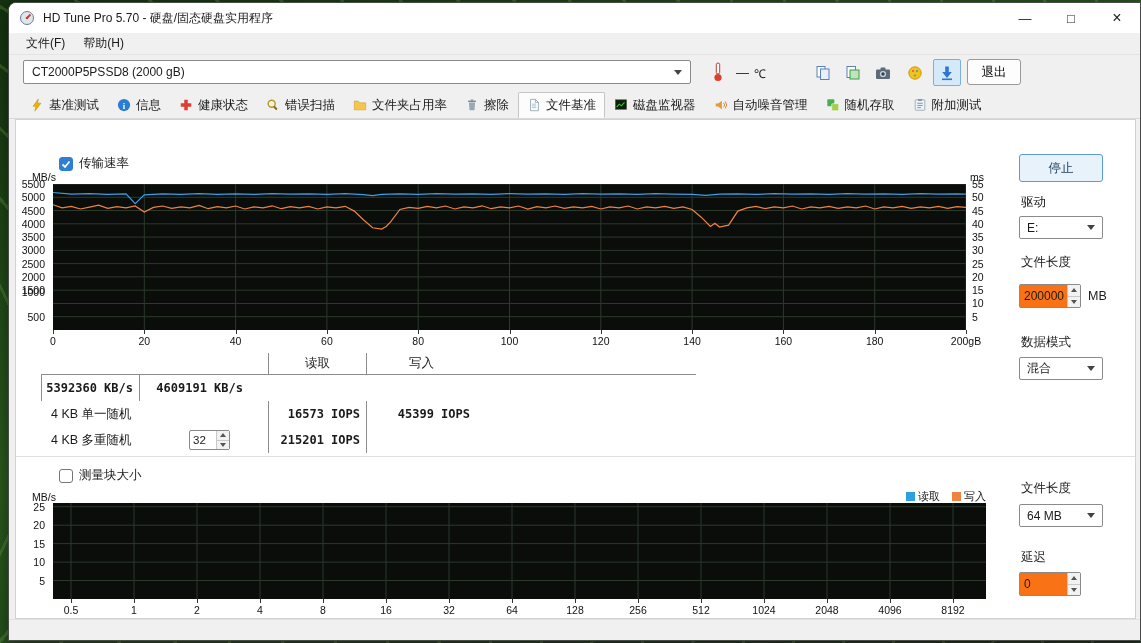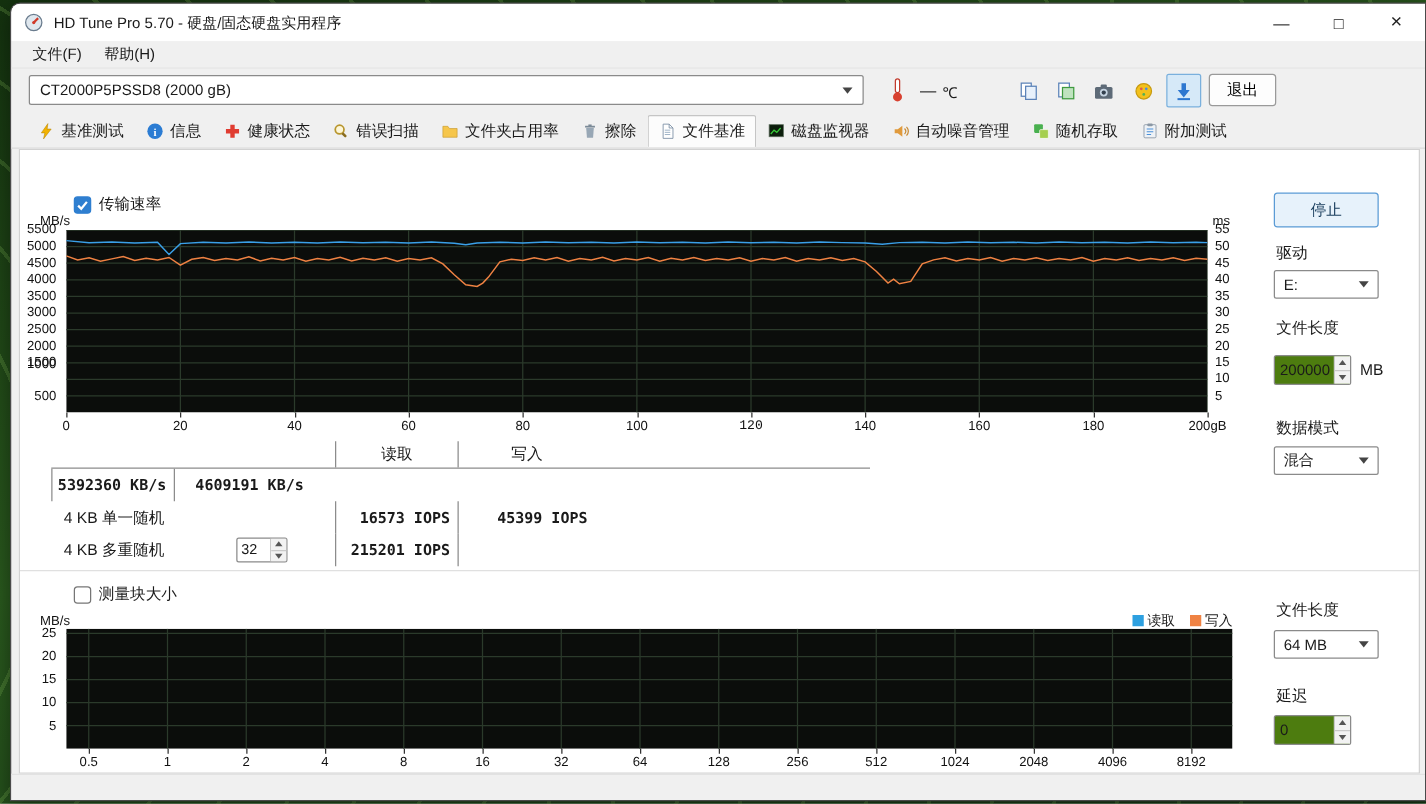--- a/index.html
+++ b/index.html
@@ -72,21 +72,21 @@
   .results { position:absolute; left:32px; top:350px; width:655px; font-size:12.5px; }
   .results .tr { display:flex; height:26px; align-items:stretch; }
   .results .tr.th { height:22px; border-bottom:1px solid #8c8c8c; }
   .results .c1 { width:227px; padding-left:10px; position:relative; display:flex; align-items:center; }
   .results .c2 { width:98px;  border-left:1px solid #8c8c8c; display:flex; align-items:center; justify-content:flex-end; padding-right:6px; }
   .results .c3 { width:110px; border-left:1px solid #8c8c8c; display:flex; align-items:center; justify-content:flex-end; padding-right:6px; }
   .results .c4 { flex:1; }
   .results .th .c2, .results .th .c3 { justify-content:center; padding-right:0; }
   .num { font-family:"DejaVu Sans Mono", monospace; font-weight:700; font-size:12px; }
   
-  .spinbox { position:absolute; display:flex; border:1px solid #8a8a8a; background:#4d7c0f; border-radius:2px; }
+  .spinbox { position:absolute; display:flex; border:1px solid #8a8a8a; background:#f97316; border-radius:2px; }
   .spinval { flex:1; display:flex; align-items:center; padding-left:4px; font-size:12px; overflow:hidden; }
   .spincol { width:13px; border-left:1px solid #c9c9c9; display:flex; flex-direction:column; }
   .spincol i { flex:1; display:flex; align-items:center; justify-content:center; background:#f2f2f2; }
   .spincol i + i { border-top:1px solid #c9c9c9; }
   .spincol .up::before { content:""; border-left:3px solid transparent; border-right:3px solid transparent; border-bottom:4px solid #555; }
   .spincol .dn::before { content:""; border-left:3px solid transparent; border-right:3px solid transparent; border-top:4px solid #555; }
   .select { position:absolute; display:flex; align-items:center; justify-content:space-between; padding:0 7px;
             background:#fff; border:1px solid #8a8a8a; border-radius:2px; height:23px; font-size:12px; }
   .rlabel { position:absolute; font-size:12.5px; }
   .stopbtn { position:absolute; left:1010px; top:151px; width:84px; height:28px; background:#e7f2fb;
@@ -353,21 +353,21 @@
       <i style="left: 821.7px;"></i>
       <i style="left: 913px;"></i>
     </div>
   <div id="c1-x" class="xlabels" style="left:44px; top:333px; width:913px;">
       <span style="left: 0px;">0</span>
       <span style="left: 91.3px;">20</span>
       <span style="left: 182.6px;">40</span>
       <span style="left: 273.9px;">60</span>
       <span style="left: 365.2px;">80</span>
       <span style="left: 456.5px;">100</span>
-      <span style="left: 547.8px; font-family: Liberation Mono, monospace;">120</span>
+      <span style="left: 547.8px;">120</span>
       <span style="left: 639.1px;">140</span>
       <span style="left: 730.4px;">160</span>
       <span style="left: 821.7px;">180</span>
       <span style="left: 913px;">200gB</span>
     </div>
 
   <div class="results">
     <div class="tr th">
       <div class="c1"></div>
       <div class="c2">读取</div>

